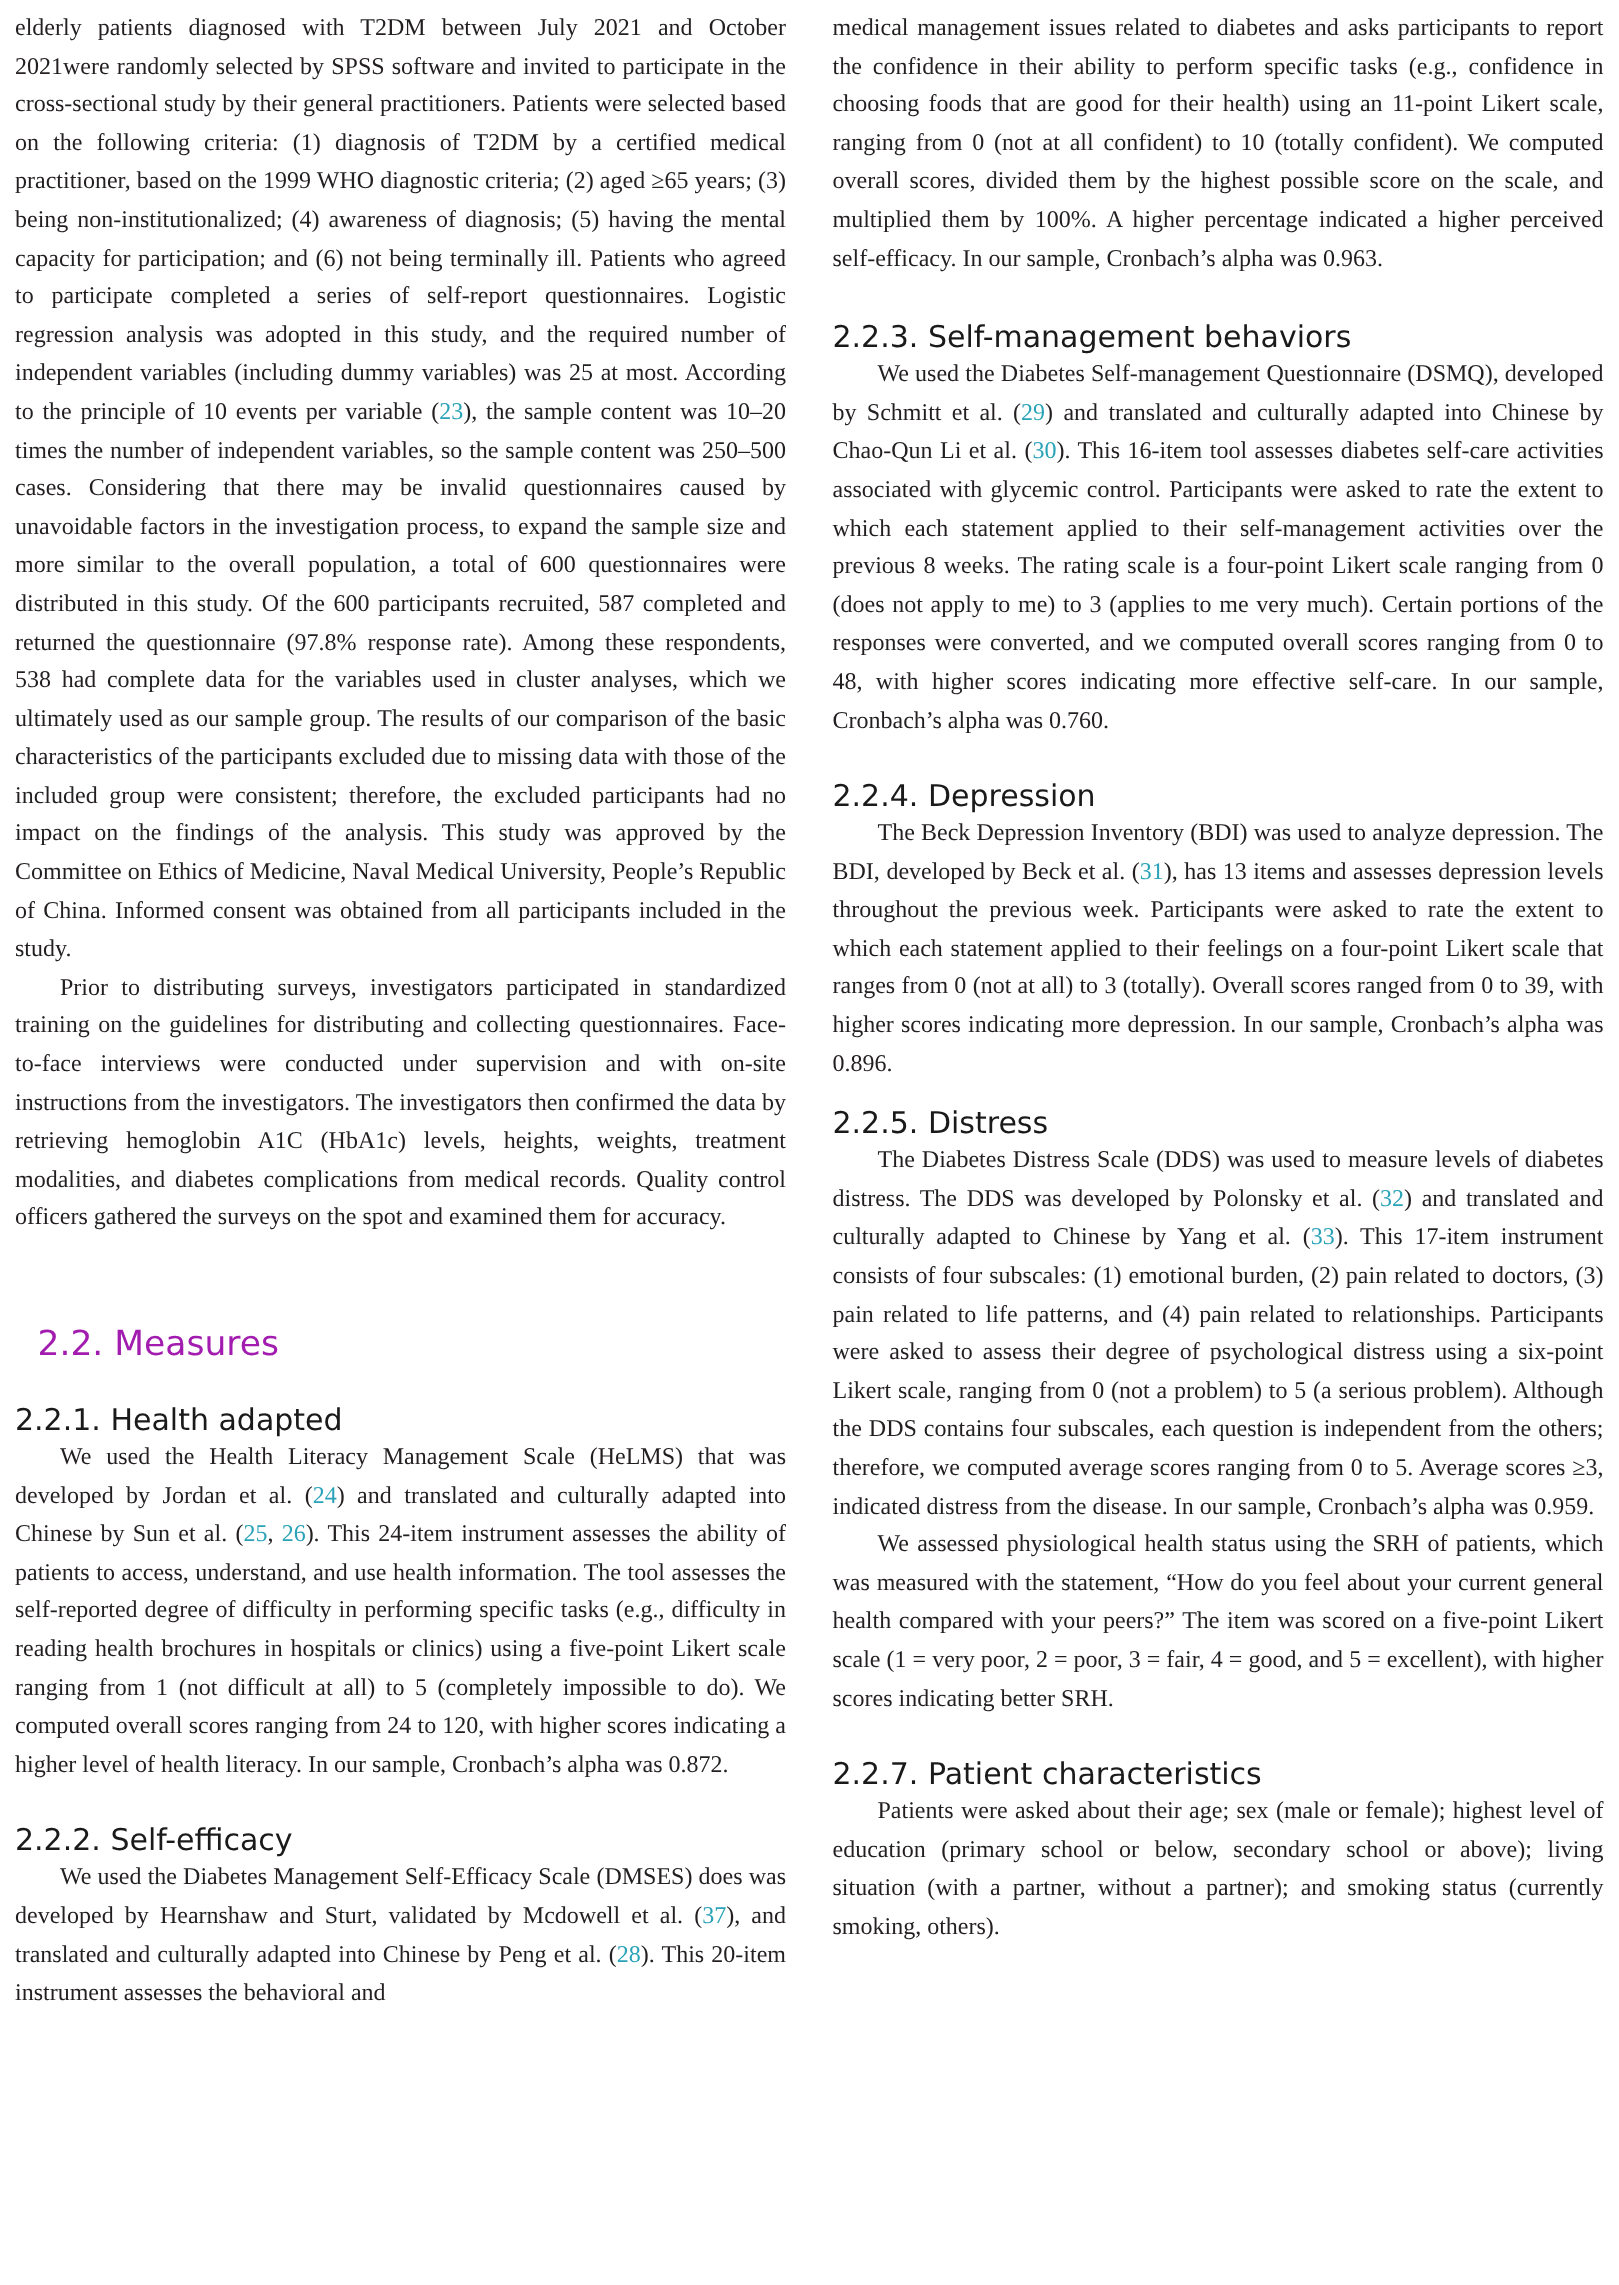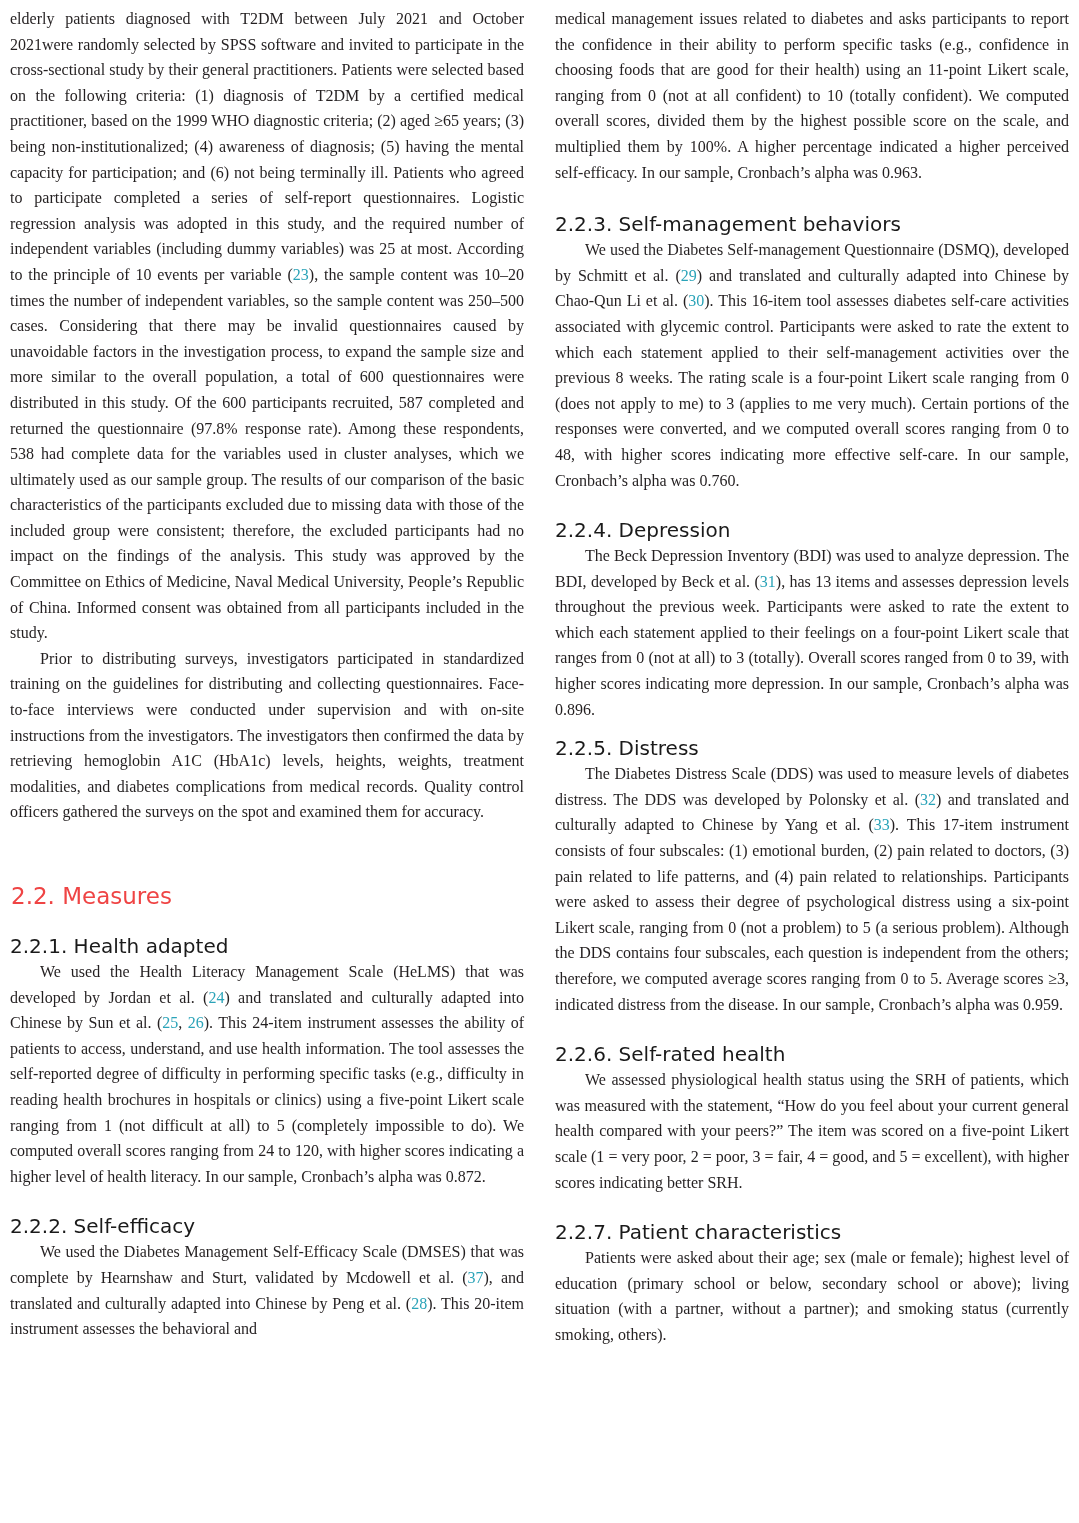--- a/index.html
+++ b/index.html
@@ -11,26 +11,26 @@
     margin: 0;
     font-family: "Liberation Serif", "DejaVu Serif", serif;
     font-size: 16px;
     line-height: 25.6px;
     text-align: justify;
     hyphens: none;
   }
   p.indent { text-indent: 30px; }
   .ref { color: #2aa3b8; }
   h2.sec {
-    margin: 1px;
+    margin: 15px;
     font-family: "DejaVu Sans", "Liberation Sans", sans-serif;
     font-weight: normal;
     font-size: 23px;
     line-height: 30px;
-    color: #ef4444;
+    color: #a21caf;
   }
   h3.sub {
     margin: 0;
     font-family: "DejaVu Sans", "Liberation Sans", sans-serif;
     font-weight: normal;
     font-size: 20px;
     line-height: 26px;
     color: #1a1a1a;
   }
 </style>
@@ -40,33 +40,32 @@
 <div class="col col-left">
   <p class="body"><span>elderly patients diagnosed with T2DM between July 2021 and October 2021were randomly selected by SPSS software and invited to participate in the cross-sectional study by their general practitioners. Patients were selected based on the following criteria: (1) diagnosis of T2DM by a certified medical practitioner, based on the 1999 WHO diagnostic criteria; (2) aged ≥65 years; (3) being non-institutionalized; (4) awareness of diagnosis; (5) having the mental capacity for participation; and (6) not being terminally ill. Patients who agreed to participate completed a series of self-report questionnaires. Logistic regression analysis was adopted in this study, and the required number of independent variables (including dummy variables) was 25 at most. According to the principle of 10 events per variable (</span><a class="ref">23</a><span>), the sample content was 10–20 times the number of independent variables, so the sample content was 250–500 cases. Considering that there may be invalid questionnaires caused by unavoidable factors in the investigation process, to expand the sample size and more similar to the overall population, a total of 600 questionnaires were distributed in this study. Of the 600 participants recruited, 587 completed and returned the questionnaire (97.8% response rate). Among these respondents, 538 had complete data for the variables used in cluster analyses, which we ultimately used as our sample group. The results of our comparison of the basic characteristics of the participants excluded due to missing data with those of the included group were consistent; therefore, the excluded participants had no impact on the findings of the analysis. This study was approved by the Committee on Ethics of Medicine, Naval Medical University, People’s Republic of China. Informed consent was obtained from all participants included in the study.</span></p>
   <p class="body indent">Prior to distributing surveys, investigators participated in standardized training on the guidelines for distributing and collecting questionnaires. Face-to-face interviews were conducted under supervision and with on-site instructions from the investigators. The investigators then confirmed the data by retrieving hemoglobin A1C (HbA1c) levels, heights, weights, treatment modalities, and diabetes complications from medical records. Quality control officers gathered the surveys on the spot and examined them for accuracy.</p>
 
   <h2 class="sec" style="margin-top:56px;">2.2. Measures</h2>
 
   <h3 class="sub" style="margin-top:22px;">2.2.1. Health adapted</h3>
   <p class="body indent"><span>We used the Health Literacy Management Scale (HeLMS) that was developed by Jordan et al. (</span><a class="ref">24</a><span>) and translated and culturally adapted into Chinese by Sun et al. (</span><a class="ref">25</a><span>, </span><a class="ref">26</a><span>). This 24-item instrument assesses the ability of patients to access, understand, and use health information. The tool assesses the self-reported degree of difficulty in performing specific tasks (e.g., difficulty in reading health brochures in hospitals or clinics) using a five-point Likert scale ranging from 1 (not difficult at all) to 5 (completely impossible to do). We computed overall scores ranging from 24 to 120, with higher scores indicating a higher level of health literacy. In our sample, Cronbach’s alpha was 0.872.</span></p>
 
   <h3 class="sub" style="margin-top:24px;">2.2.2. Self-efficacy</h3>
-  <p class="body indent"><span>We used the Diabetes Management Self-Efficacy Scale (DMSES) that was complete by Hearnshaw and Sturt, validated by Mcdowell et al. (</span><a class="ref">37</a><span>), and translated and culturally adapted into Chinese by Peng et al. (</span><a class="ref">28</a><span>). This 20-item instrument assesses the behavioral and</span></p>
+  <p class="body indent"><span>We used the Diabetes Management Self-Efficacy Scale (DMSES) does was developed by Hearnshaw and Sturt, validated by Mcdowell et al. (</span><a class="ref">37</a><span>), and translated and culturally adapted into Chinese by Peng et al. (</span><a class="ref">28</a><span>). This 20-item instrument assesses the behavioral and</span></p>
 </div>
 
 <div class="col col-right">
   <p class="body">medical management issues related to diabetes and asks participants to report the confidence in their ability to perform specific tasks (e.g., confidence in choosing foods that are good for their health) using an 11-point Likert scale, ranging from 0 (not at all confident) to 10 (totally confident). We computed overall scores, divided them by the highest possible score on the scale, and multiplied them by 100%. A higher percentage indicated a higher perceived self-efficacy. In our sample, Cronbach’s alpha was 0.963.</p>
 
   <h3 class="sub" style="margin-top:26px;">2.2.3. Self-management behaviors</h3>
   <p class="body indent"><span>We used the Diabetes Self-management Questionnaire (DSMQ), developed by Schmitt et al. (</span><a class="ref">29</a><span>) and translated and culturally adapted into Chinese by Chao-Qun Li et al. (</span><a class="ref">30</a><span>). This 16-item tool assesses diabetes self-care activities associated with glycemic control. Participants were asked to rate the extent to which each statement applied to their self-management activities over the previous 8 weeks. The rating scale is a four-point Likert scale ranging from 0 (does not apply to me) to 3 (applies to me very much). Certain portions of the responses were converted, and we computed overall scores ranging from 0 to 48, with higher scores indicating more effective self-care. In our sample, Cronbach’s alpha was 0.760.</span></p>
 
   <h3 class="sub" style="margin-top:24px;">2.2.4. Depression</h3>
   <p class="body indent"><span>The Beck Depression Inventory (BDI) was used to analyze depression. The BDI, developed by Beck et al. (</span><a class="ref">31</a><span>), has 13 items and assesses depression levels throughout the previous week. Participants were asked to rate the extent to which each statement applied to their feelings on a four-point Likert scale that ranges from 0 (not at all) to 3 (totally). Overall scores ranged from 0 to 39, with higher scores indicating more depression. In our sample, Cronbach’s alpha was 0.896.</span></p>
 
   <h3 class="sub" style="margin-top:13px;">2.2.5. Distress</h3>
   <p class="body indent"><span>The Diabetes Distress Scale (DDS) was used to measure levels of diabetes distress. The DDS was developed by Polonsky et al. (</span><a class="ref">32</a><span>) and translated and culturally adapted to Chinese by Yang et al. (</span><a class="ref">33</a><span>). This 17-item instrument consists of four subscales: (1) emotional burden, (2) pain related to doctors, (3) pain related to life patterns, and (4) pain related to relationships. Participants were asked to assess their degree of psychological distress using a six-point Likert scale, ranging from 0 (not a problem) to 5 (a serious problem). Although the DDS contains four subscales, each question is independent from the others; therefore, we computed average scores ranging from 0 to 5. Average scores ≥3, indicated distress from the disease. In our sample, Cronbach’s alpha was 0.959.</span></p>
 
-  <h3 class="sub" style="margin-top:24px;">2.2.6. Self-rated health</h3>
   <p class="body indent">We assessed physiological health status using the SRH of patients, which was measured with the statement, “How do you feel about your current general health compared with your peers?” The item was scored on a five-point Likert scale (1 = very poor, 2 = poor, 3 = fair, 4 = good, and 5 = excellent), with higher scores indicating better SRH.</p>
 
   <h3 class="sub" style="margin-top:24px;">2.2.7. Patient characteristics</h3>
   <p class="body indent">Patients were asked about their age; sex (male or female); highest level of education (primary school or below, secondary school or above); living situation (with a partner, without a partner); and smoking status (currently smoking, others).</p>
 </div>
 
 </body></html>

